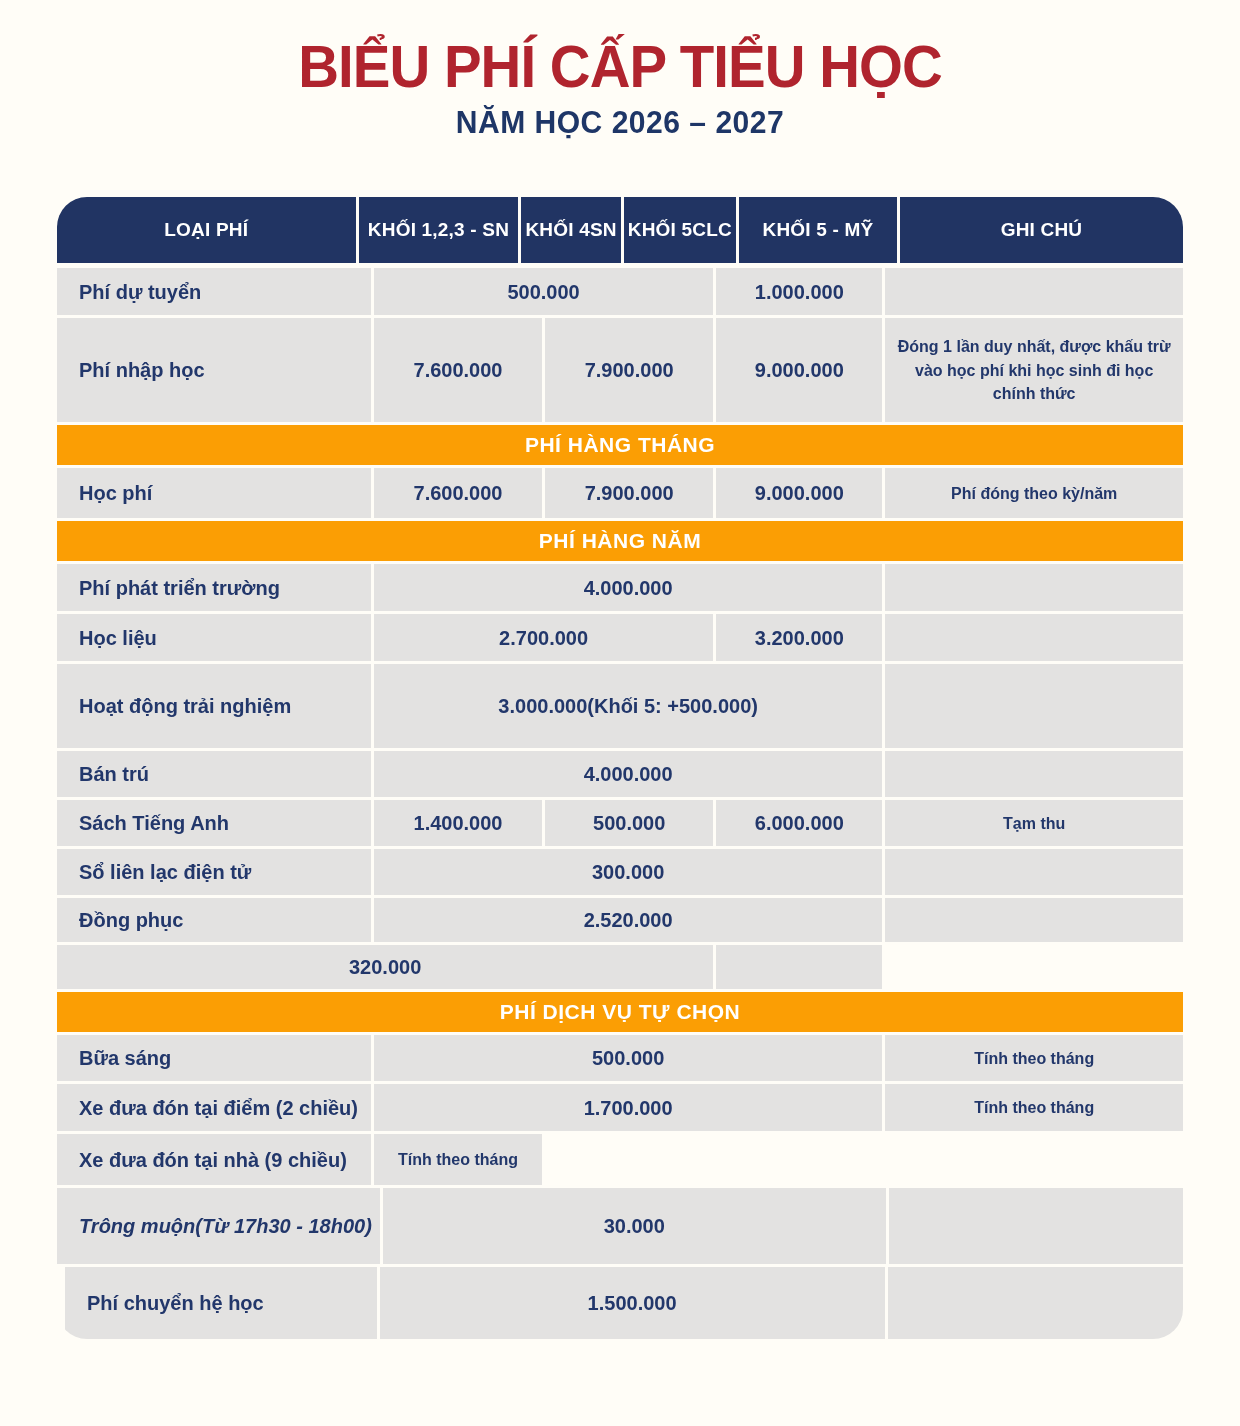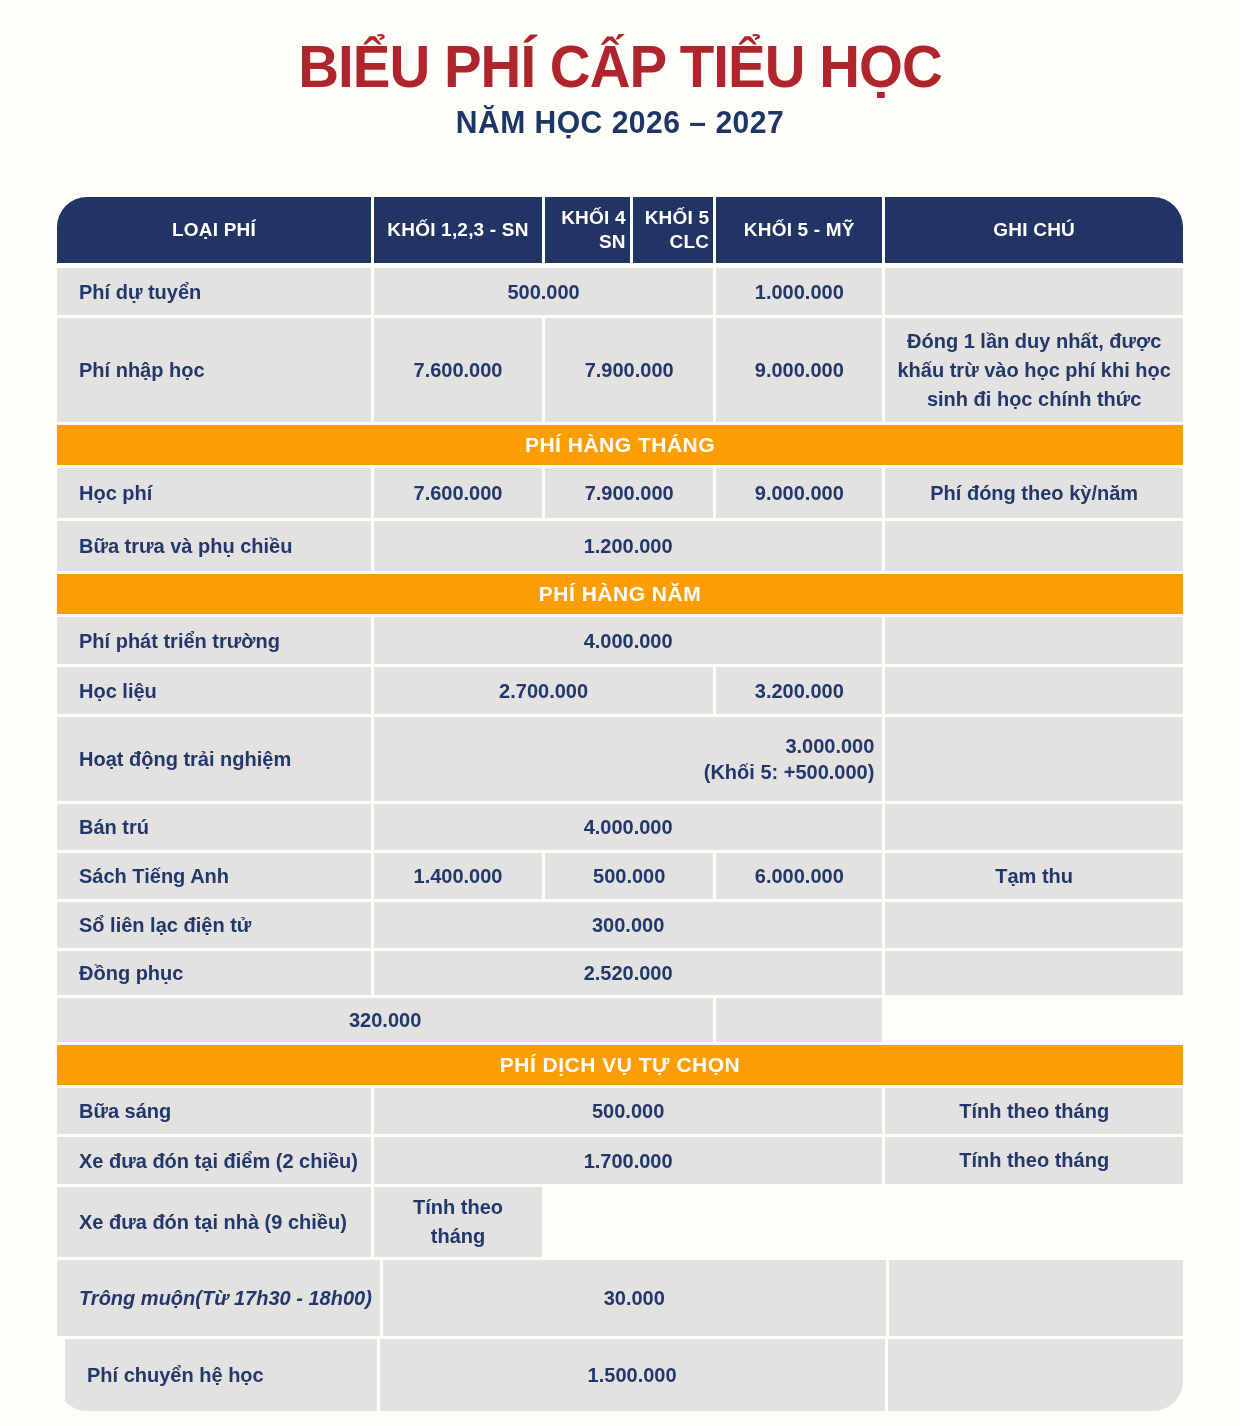--- a/index.html
+++ b/index.html
@@ -31,21 +31,21 @@
     grid-template-columns:308fr 165fr 83fr 79fr 163fr 292fr;
     column-gap:3px;margin-bottom:3px;
   }
   .cell{
     background:#E3E2E1;color:#22376B;font-weight:700;font-size:20px;
     display:flex;align-items:center;justify-content:center;
     text-align:center;line-height:1.3;min-height:46px;
     box-sizing:border-box;padding:4px 8px;
   }
   .cell.label{justify-content:flex-start;text-align:center;padding-left:22px;white-space:nowrap;}
-  .cell.stack{flex-direction:column;align-items:flex-end;}
+  .cell.stack{flex-direction:row;}
   .sp3{grid-column:span 3;}
   .sp4{grid-column:span 4;}
   .sp2{grid-column:span 2;text-align:center;}
 
   
   .header-row{border-radius:30px 30px 0 0;overflow:hidden;margin-bottom:5px;}
   .header-row .cell{
     background:#213463;color:#FFFFFF;min-height:66px;font-size:19px;
     padding:4px 4px;letter-spacing:.2px;white-space:nowrap;
   }
@@ -61,21 +61,21 @@
   
   .h47 .cell{min-height:47px}
   .h50 .cell{min-height:50px}
   .h51 .cell{min-height:51px}
   .h44 .cell{min-height:44px}
   .h72 .cell{min-height:72px}
   .h76 .cell{min-height:76px}
   .h84 .cell{min-height:84px}
   .h104 .cell{min-height:104px}
 
-  .note{font-size:20px;line-height:1.45;padding:6px 10px;}
+  .note{font-size:16px;line-height:1.45;padding:6px 10px;}
   .val2 span{display:block;}
   .label-2l{white-space:normal;}
   .label-2l span{display:block;white-space:nowrap;line-height:1.35;font-style:italic;}
 
   .last-row{border-radius:0 0 30px 30px;overflow:hidden;padding-left:8px;}
 </style>
 </head>
 <body>
 
 <div class="page">
@@ -120,25 +120,20 @@
     <div class="section-band">PHÍ HÀNG THÁNG</div>
 
     <div class="row h50">
       <div class="cell label">Học phí</div>
       <div class="cell">7.600.000</div>
       <div class="cell sp2">7.900.000</div>
       <div class="cell">9.000.000</div>
       <div class="cell note">Phí đóng theo kỳ/năm</div>
     </div>
 
-    <div class="row h50">
-      <div class="cell label">Bữa trưa và phụ chiều</div>
-      <div class="cell sp4">1.200.000</div>
-      <div class="cell note"></div>
-    </div>
 
     <div class="section-band">PHÍ HÀNG NĂM</div>
 
     <div class="row h47">
       <div class="cell label">Phí phát triển trường</div>
       <div class="cell sp4">4.000.000</div>
       <div class="cell note"></div>
     </div>
 
     <div class="row h47">

